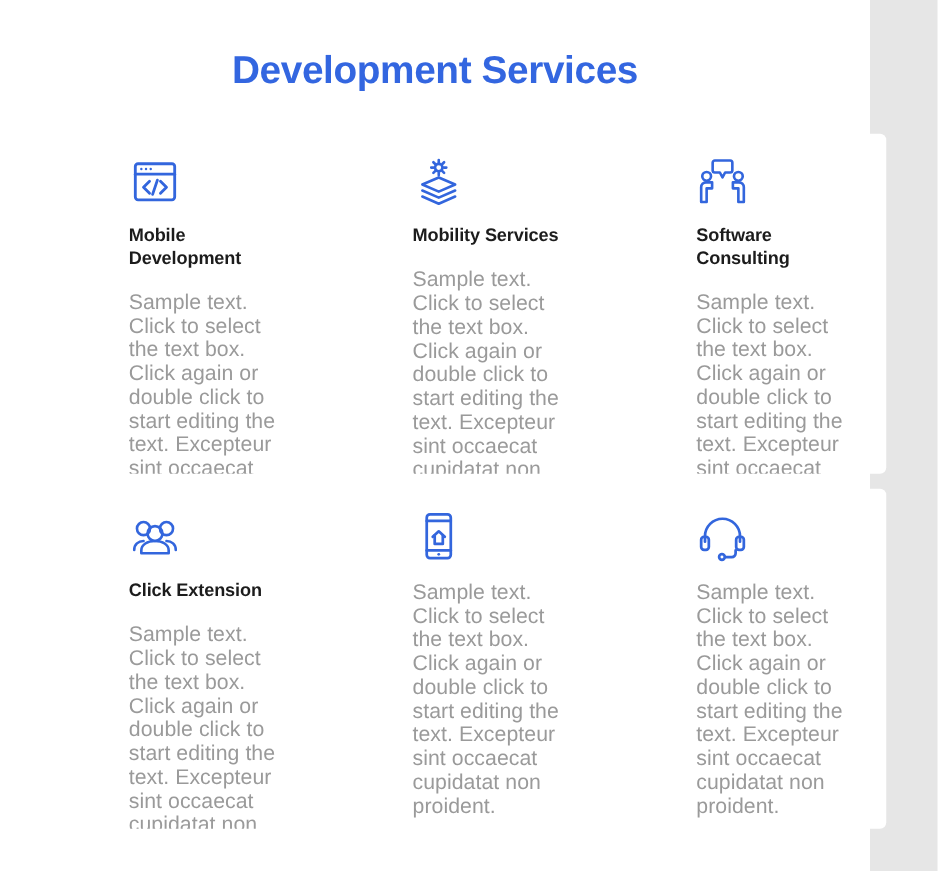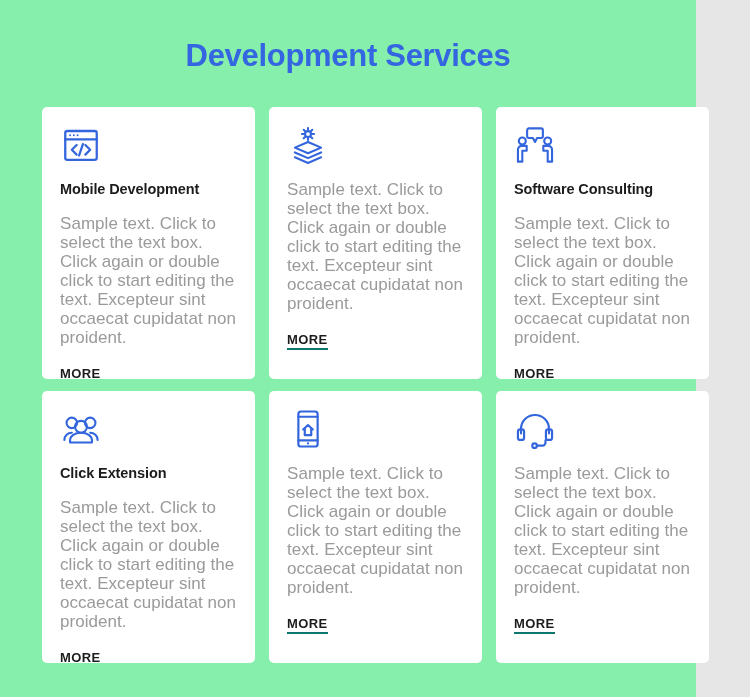--- a/index.html
+++ b/index.html
@@ -12,21 +12,21 @@
   body {
     background: #e6e6e6;
     font-family: "Liberation Sans", sans-serif;
     overflow: hidden;
   }
 
   .page {
     width: 696px;
     height: 697px;
     position: relative;
-    background: #86efac;
+    background: #ffffff;
   }
 
   .page-title {
     text-align: center;
     font-size: 31px;
     font-weight: bold;
     color: #3366e0;
     letter-spacing: -0.3px;
     padding-top: 36px;
     padding-bottom: 0;
@@ -44,20 +44,21 @@
     column-gap: 14px;
     row-gap: 12px;
   }
 
   .card {
     background: #ffffff;
     border-radius: 5px;
     padding: 17px 18px 0 18px;
     position: relative;
     overflow: hidden;
+    margin-left: 43px;
   }
 
   .card-icon {
     width: 42px;
     height: 42px;
     display: block;
     margin-bottom: 14px;
     color: #3366dd;
   }
   .card-icon svg { display: block; width: 42px; height: 42px; }
@@ -120,20 +121,21 @@
     <div class="card">
       <span class="card-icon">
         <svg viewBox="0 0 48 48" fill="none" stroke="currentColor" stroke-width="2.4" stroke-linecap="round" stroke-linejoin="round">
           <circle cx="24" cy="11.5" r="3.4"></circle>
           <path d="M24 4.6v2.2M24 16.2v2.2M17.1 11.5h2.2M28.7 11.5h2.2M19.1 6.6l1.6 1.6M27.3 14.8l1.6 1.6M28.9 6.6l-1.6 1.6M20.7 14.8l-1.6 1.6"></path>
           <polygon points="24,20.5 39,27 24,33.5 9,27"></polygon>
           <polyline points="9,32.5 24,39 39,32.5"></polyline>
           <polyline points="9,38 24,44.5 39,38"></polyline>
         </svg>
       </span>
+      <div class="card-title">Mobility Services</div>
       <div class="card-body">Sample text. Click to select the text box. Click again or double click to start editing the text. Excepteur sint occaecat cupidatat non proident.</div>
       <a class="more-link" href="#">MORE</a>
     </div>
 
     <div class="card">
       <span class="card-icon">
         <svg viewBox="0 0 48 48" fill="none" stroke="currentColor" stroke-width="2.4" stroke-linecap="round" stroke-linejoin="round">
           <path d="M17 5h14a2 2 0 0 1 2 2v7a2 2 0 0 1-2 2h-4.6L24 20.5 21.6 16H17a2 2 0 0 1-2-2V7a2 2 0 0 1 2-2z"></path>
           <circle cx="9.5" cy="19.5" r="4"></circle>
           <path d="M4.5 43V29.5a4.5 4.5 0 0 1 4.5-4.5h5.5v5.5H9.5V43z"></path>

